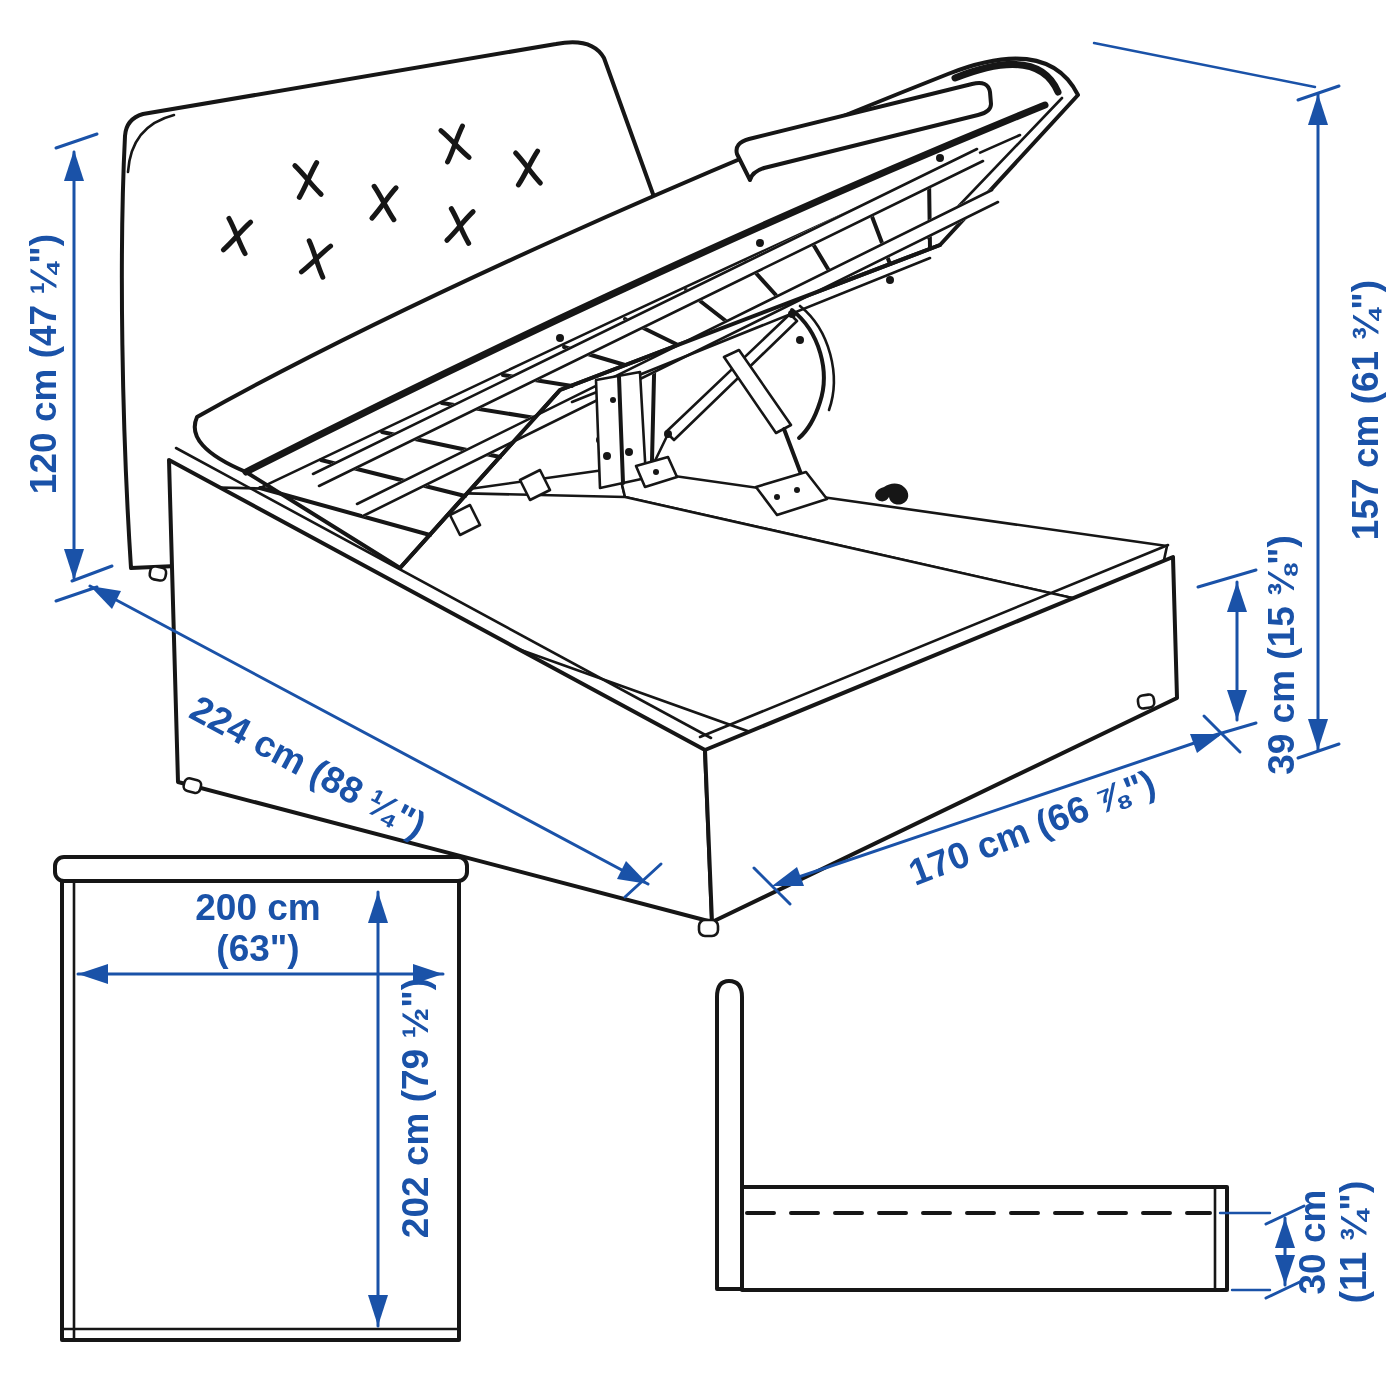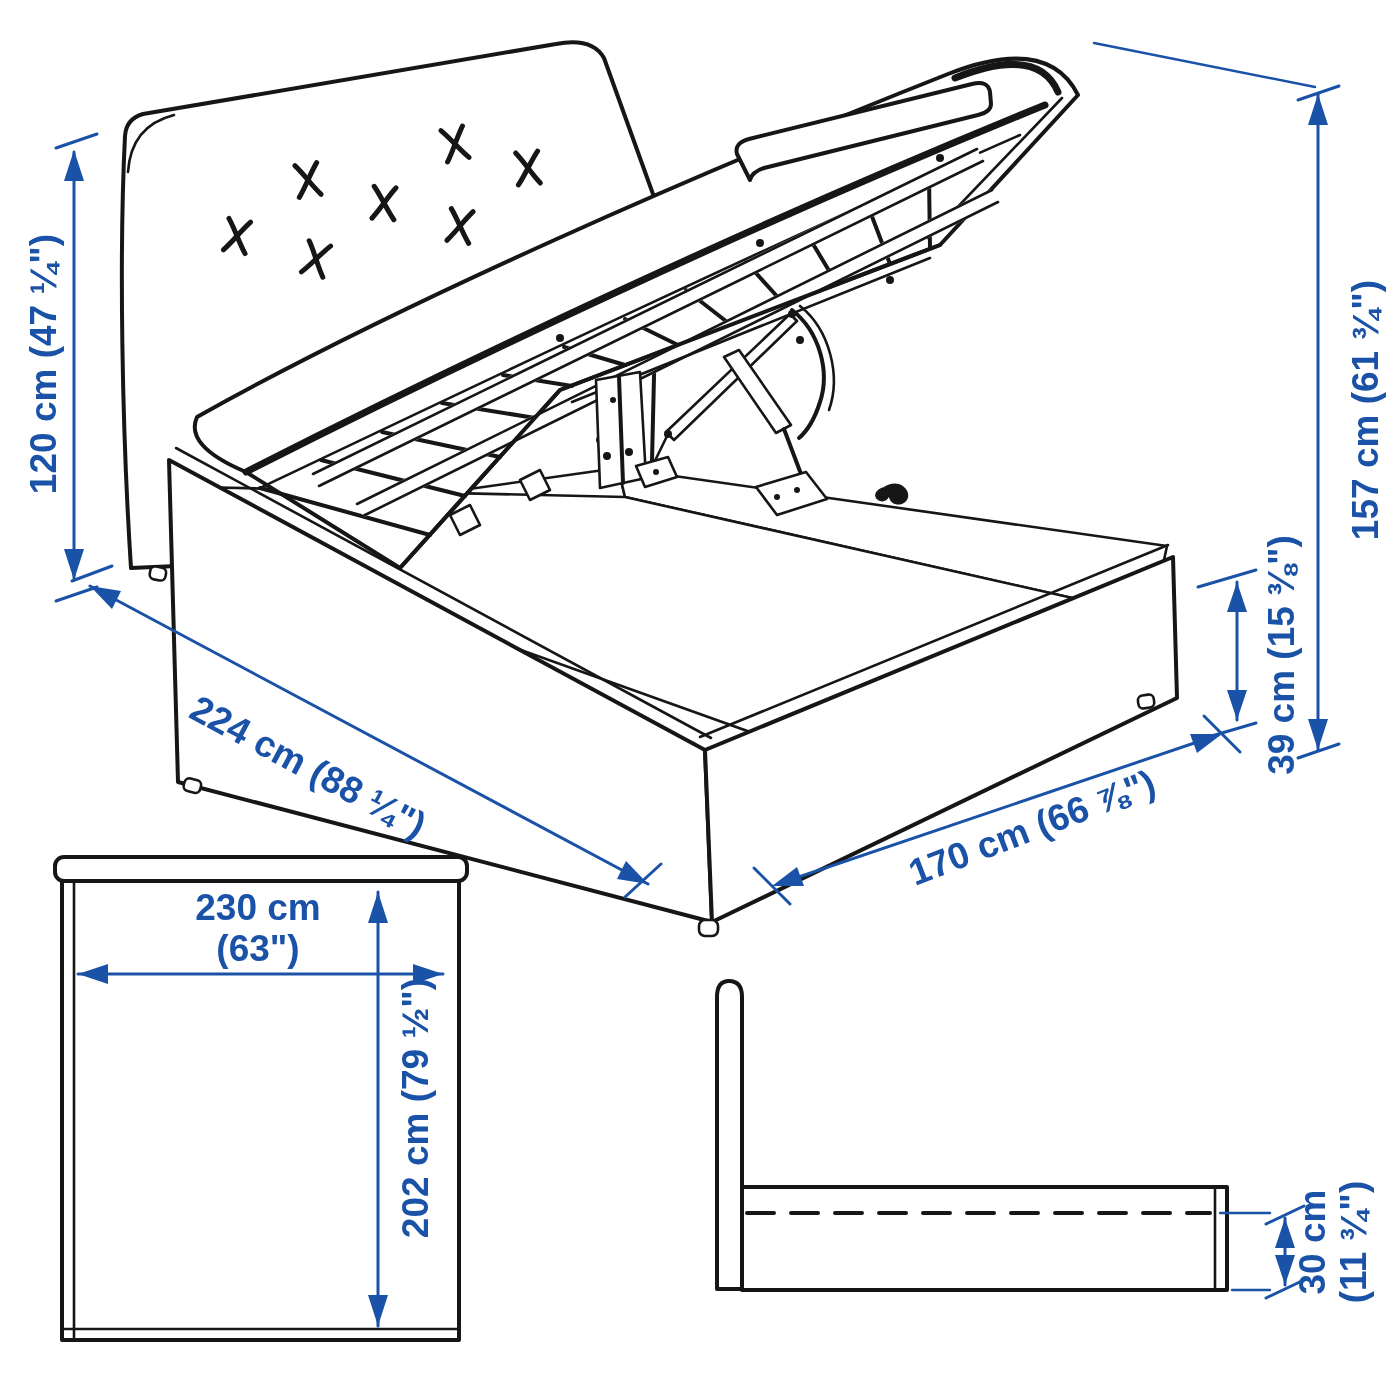--- a/index.html
+++ b/index.html
@@ -233,21 +233,21 @@
 
 <div class="dim-label" style="left:308px;top:767px;transform:translate(-50%,-50%) rotate(28deg);">224 cm (88 ¼")</div>
 
 <div class="dim-label" style="left:1366px;top:410px;transform:translate(-50%,-50%) rotate(-90deg);">157 cm (61 ¾")</div>
 
 <div class="dim-label" style="left:1282px;top:655px;transform:translate(-50%,-50%) rotate(-90deg);">39 cm (15 ⅜")</div>
 
 <div class="dim-label" style="left:1032px;top:828px;transform:translate(-50%,-50%) rotate(-21deg);">170 cm (66 ⅞")</div>
 
 <div class="dim-label" style="left:258px;top:928px;transform:translate(-50%,-50%);">
-  <span style="display:block">230 cm</span>
+  <span style="display:block">200 cm</span>
   <span style="display:block">(63")</span>
 </div>
 
 <div class="dim-label" style="left:416px;top:1108px;transform:translate(-50%,-50%) rotate(-90deg);">202 cm (79 ½")</div>
 
 <div class="dim-label" style="left:1333px;top:1242px;transform:translate(-50%,-50%) rotate(-90deg);">
   <span style="display:block">30 cm</span>
   <span style="display:block">(11 ¾")</span>
 </div>
 

